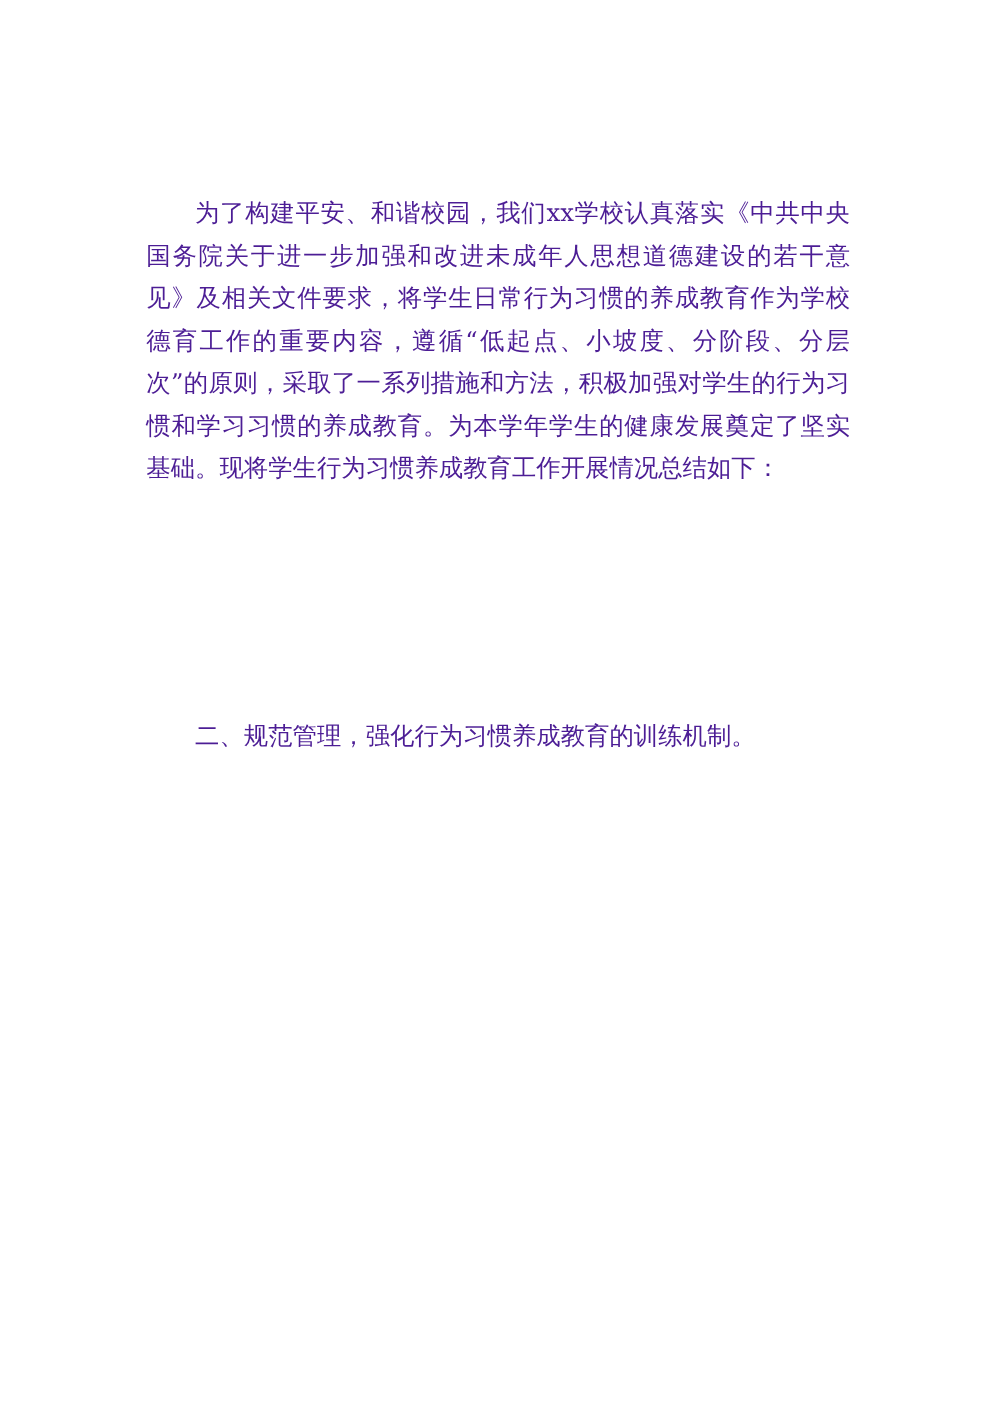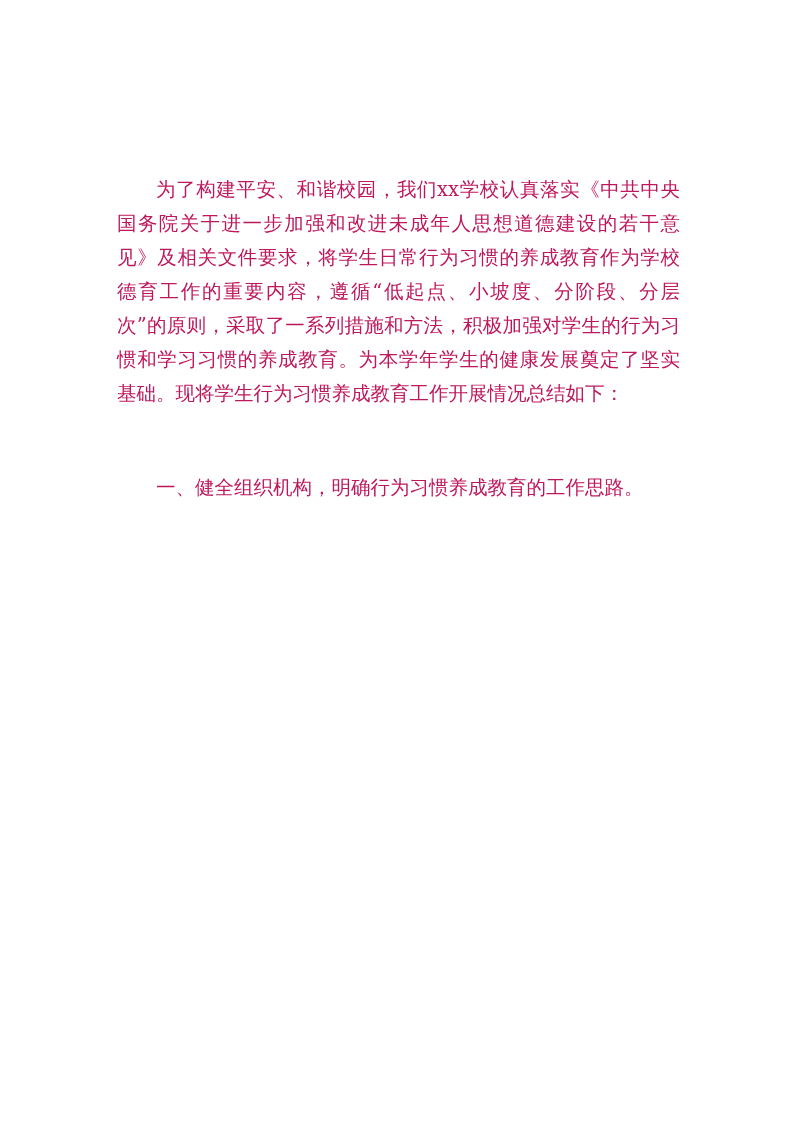--- a/index.html
+++ b/index.html
@@ -1,27 +1,27 @@
 <!DOCTYPE html>
 <html><head>
 <meta charset="utf-8">
 <style>
   html, body { margin: 0; padding: 0; background: #ffffff; }
   body { width: 793px; height: 1122px; position: relative; overflow: hidden; }
   .page {
-    position: absolute; left: 117px; top: 173px; width: 563px;
+    position: absolute; left: 117px; top: 154px; width: 563px;
     font-family: "DejaVu Serif", "Liberation Serif", serif;
-    font-size: 19.5px; color: #be185d; line-height: 34px;
+    font-size: 19.5px; color: #4c1d95; line-height: 34px;
   }
   .para { margin: 0; text-align: justify; text-indent: 2em; word-break: break-all; }
   .gap2 { height: 60px; }
   .heading { margin: 0; text-indent: 2em; }
 </style>
 </head>
 <body>
 
 <div class="page">
   <p class="para">为了构建平安、和谐校园，我们xx学校认真落实《中共中央国务院关于进一步加强和改进未成年人思想道德建设的若干意见》及相关文件要求，将学生日常行为习惯的养成教育作为学校德育工作的重要内容，遵循“低起点、小坡度、分阶段、分层次”的原则，采取了一系列措施和方法，积极加强对学生的行为习惯和学习习惯的养成教育。为本学年学生的健康发展奠定了坚实基础。现将学生行为习惯养成教育工作开展情况总结如下：</p>
   <div class="gap2"></div>
-  <p class="heading">一、健全组织机构，明确行为习惯养成教育的工作思路。</p>
   <div class="gap2"></div>
   <div class="gap2"></div>
+  <p class="heading">二、规范管理，强化行为习惯养成教育的训练机制。</p>
 </div>
 
 </body></html>

